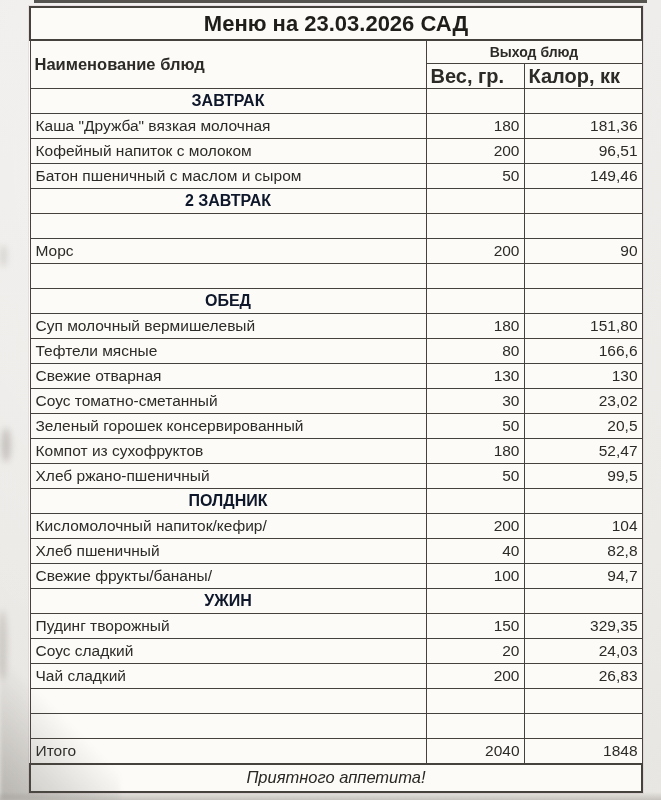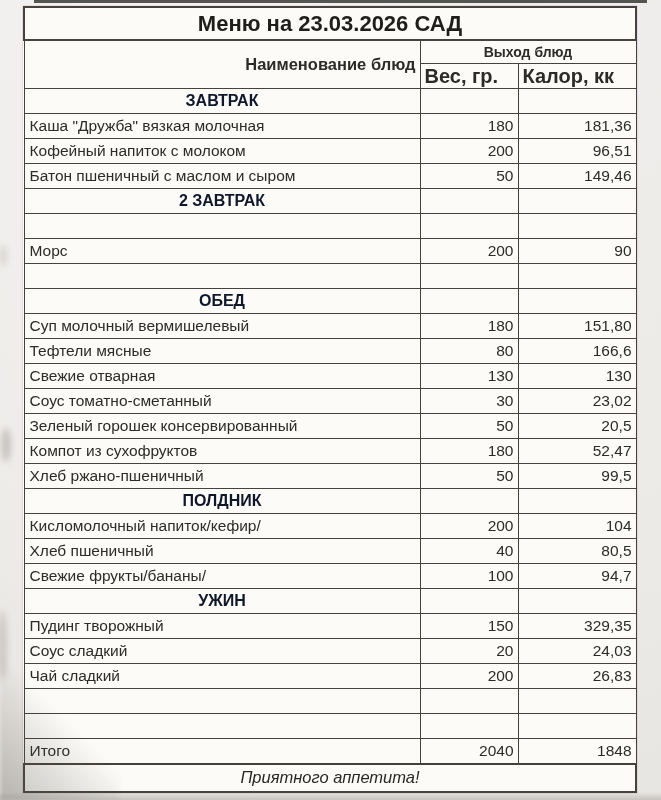--- a/index.html
+++ b/index.html
@@ -44,21 +44,21 @@
     filter: blur(2px);
   }
   .bottom-shade {
     position: absolute;
     left: 0; bottom: 0; right: 0; height: 8px;
     background: linear-gradient(0deg, rgba(120,114,106,0.30), rgba(120,114,106,0));
   }
 
   table.menu {
     position: absolute;
-    left: 23px;
+    left: 29px;
     top: 6px;
     width: 612px;
     border-collapse: collapse;
     table-layout: fixed;
     background: #fcfbf8;
     box-shadow: 0 0 0 1px rgba(140,70,110,0.10);
   }
   table.menu td {
     border: 1.6px solid #45413c;
     padding: 0 4px;
@@ -71,21 +71,21 @@
 
   tr.title-row td {
     height: 31px;
     text-align: center;
     font-weight: bold;
     font-size: 22px;
     color: #201e1b;
     border-width: 2px;
   }
   td.h-name {
-    text-align: right;
+    text-align: left;
     vertical-align: middle;
     font-weight: bold;
     font-size: 16.5px;
   }
   tr.group-row td.h-group {
     height: 22px;
     text-align: center;
     font-weight: bold;
     font-size: 14px;
   }
@@ -233,21 +233,21 @@
           <td class="num"></td>
         </tr>
         <tr>
           <td class="name">Кисломолочный напиток/кефир/</td>
           <td class="num">200</td>
           <td class="num">104</td>
         </tr>
         <tr>
           <td class="name">Хлеб пшеничный</td>
           <td class="num">40</td>
-          <td class="num">80,5</td>
+          <td class="num">82,8</td>
         </tr>
         <tr>
           <td class="name">Свежие фрукты/бананы/</td>
           <td class="num">100</td>
           <td class="num">94,7</td>
         </tr>
         <tr>
           <td class="section">УЖИН</td>
           <td class="num"></td>
           <td class="num"></td>

